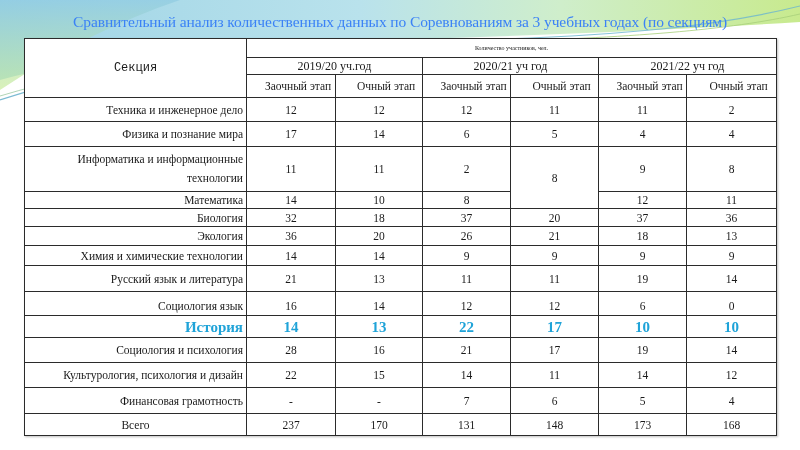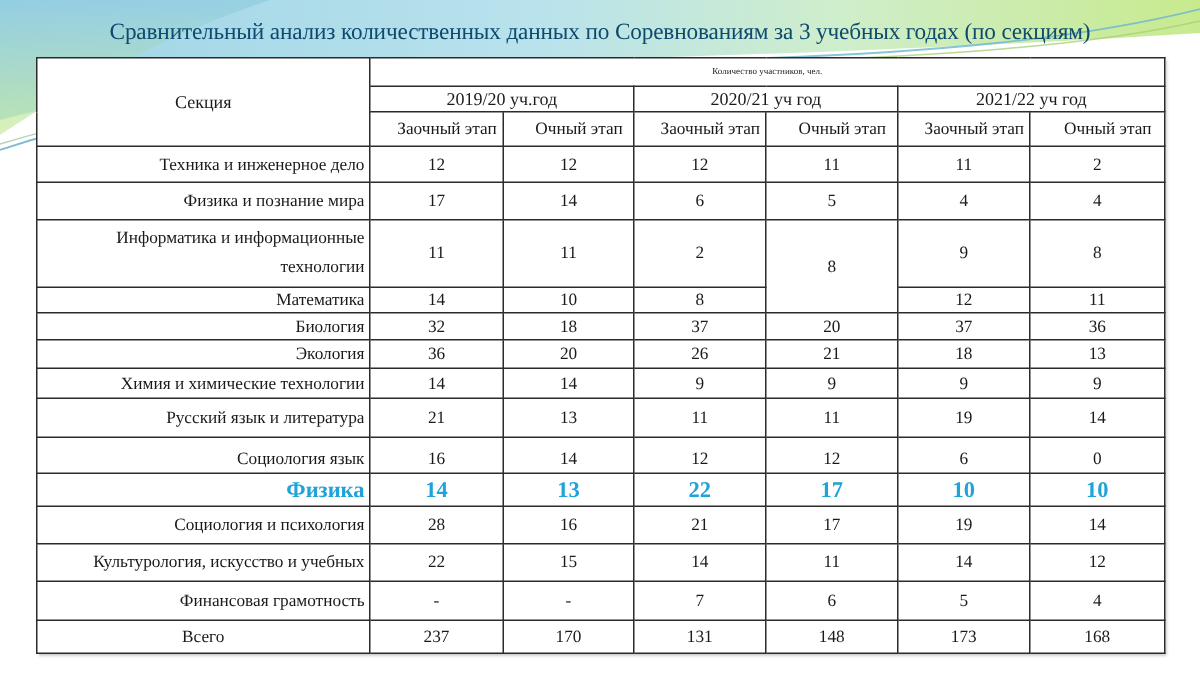--- a/index.html
+++ b/index.html
@@ -4,21 +4,21 @@
 <style>
   html, body { margin: 0; padding: 0; }
   body {
     width: 800px; height: 450px; overflow: hidden; position: relative;
     background: #ffffff;
     font-family: "Liberation Serif", "DejaVu Serif", serif;
   }
   .bg { position: absolute; left: 0; top: 0; width: 800px; height: 450px; z-index: 0; }
   .title {
     position: absolute; left: 0; top: 13px; width: 800px; text-align: center;
-    font-size: 15.5px; color: #0c4a6e; z-index: 2; letter-spacing: -0.1px;
+    font-size: 15.5px; color: #3b82f6; z-index: 2; letter-spacing: -0.1px;
   }
   table.grid {
     position: absolute; left: 24px; top: 38px; z-index: 2;
     border-collapse: collapse; background: #ffffff;
     border: 1.5px solid #333;
     box-shadow: 1px 1px 2px rgba(0,0,0,0.25);
     table-layout: fixed;
     width: 752px;
   }
   table.grid td, table.grid th {
@@ -29,21 +29,21 @@
     padding: 0 3px;
     text-align: center;
     vertical-align: middle;
     line-height: 14px;
     overflow: hidden;
   }
   table.grid td.sec { text-align: right; padding-left: 3px; }
   table.grid th.tiny { font-size: 6px; height: 18px; line-height: 8px; }
   table.grid th.year { height: 16px; font-size: 12px; }
   table.grid th.stage { height: 22px; font-size: 11.5px; padding-left: 17px; }
-  table.grid th.section-head { font-size: 12px; }
+  table.grid th.section-head { font-size: 12px; font-family: Liberation Mono, monospace; }
   td.top { vertical-align: top; padding-top: 4px; }
   tr.hl td { color: #1fa3d8; font-weight: bold; font-size: 15px; }
   tr.hl td.sec { font-size: 15px; }
   td.total-label { text-align: center !important; }
 </style>
 </head>
 <body>
 
 <svg class="bg" viewBox="0 0 800 450" preserveAspectRatio="none">
   <defs>
@@ -182,41 +182,41 @@
       <td class="sec" style="vertical-align:bottom;padding-bottom:2px">Социология язык</td>
       <td style="vertical-align:bottom;padding-bottom:2px">16</td>
       <td style="vertical-align:bottom;padding-bottom:2px">14</td>
       <td style="vertical-align:bottom;padding-bottom:2px">12</td>
       <td style="vertical-align:bottom;padding-bottom:2px">12</td>
       <td style="vertical-align:bottom;padding-bottom:2px">6</td>
       <td style="vertical-align:bottom;padding-bottom:2px">0</td>
     </tr>
 
     <tr class="hl" style="height:22px">
-      <td class="sec">Физика</td>
+      <td class="sec">История</td>
       <td>14</td>
       <td>13</td>
       <td>22</td>
       <td>17</td>
       <td>10</td>
       <td>10</td>
     </tr>
 
     <tr style="height:25px">
       <td class="sec">Социология и психология</td>
       <td>28</td>
       <td>16</td>
       <td>21</td>
       <td>17</td>
       <td>19</td>
       <td>14</td>
     </tr>
 
     <tr style="height:25px">
-      <td class="sec">Культурология, искусство и учебных</td>
+      <td class="sec">Культурология, психология и дизайн</td>
       <td>22</td>
       <td>15</td>
       <td>14</td>
       <td>11</td>
       <td>14</td>
       <td>12</td>
     </tr>
 
     <tr style="height:26px">
       <td class="sec">Финансовая грамотность</td>

